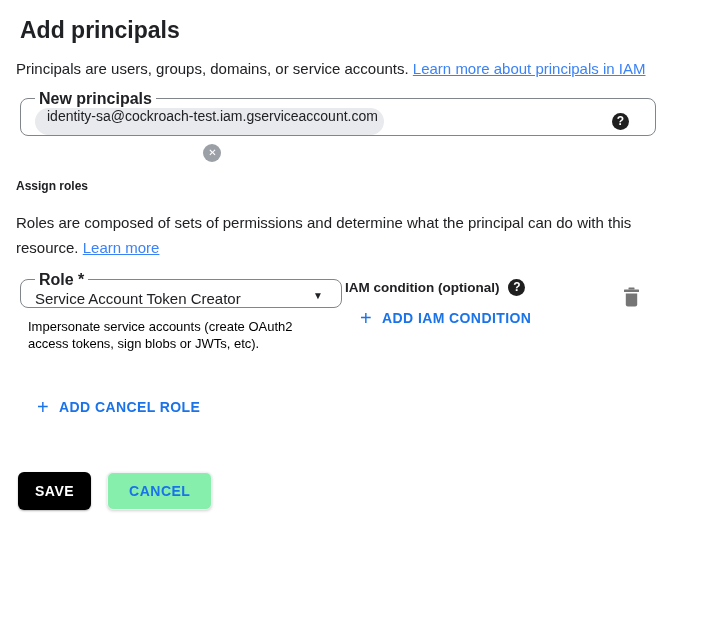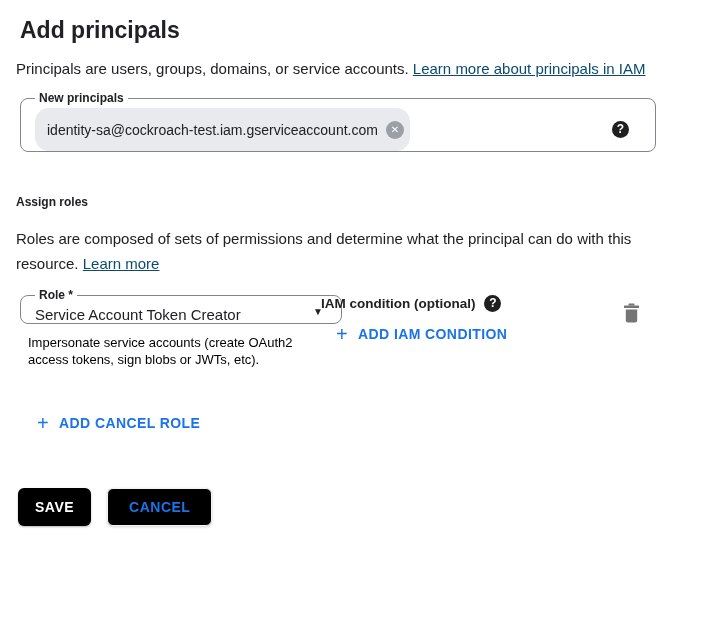--- a/index.html
+++ b/index.html
@@ -14,38 +14,38 @@
   .container { padding: 14px 16px 0 16px; }
 
   .page-title {
     font-size: 23px; font-weight: 700; line-height: 24px;
     margin: 4px 0 14px 4px;
   }
   .intro, .roles-desc {
     font-size: 15px; line-height: 25px;
     margin: 0 0 10px 0; max-width: 660px;
   }
-  .link { color: #0c4a6e; text-decoration: underline; cursor: pointer; }
+  .link { color: #3b82f6; text-decoration: underline; cursor: pointer; }
 
   fieldset.outlined {
     border: 1px solid #80868b; border-radius: 8px;
     margin: 0 0 0 4px; padding: 0 12px;
   }
   fieldset.outlined legend {
-    font-size: 12px; font-weight: 600; color: #202124;
+    font-size: 16px; font-weight: 600; color: #202124;
     padding: 0 4px; margin-left: 2px; line-height: 15px;
   }
   .principals-field { width: 636px; padding-bottom: 27px; }
 
   .chip-row { display: flex; align-items: center; justify-content: space-between; padding: 2px 2px 0 2px; }
   .chip {
-    display: inline-flex; align-items: center; gap: 8px;
+    display: inline-flex; align-items: center; gap: 20px;
     background: #e8eaed; border-radius: 14px;
-    height: 43px; padding: 0 6px 0 12px;
-    font-size: 14px; color: #202124; max-width: 560px;
+    height: 27px; padding: 0 6px 0 12px;
+    font-size: 14px; color: #202124; max-width: 560px; flex-direction: column;
   }
   .chip-close {
     width: 18px; height: 18px; border-radius: 50%;
     background: #9aa0a6; color: #ffffff;
     font-size: 10px; line-height: 18px; text-align: center;
     cursor: pointer; flex: 0 0 auto;
   }
   .help-icon {
     width: 17px; height: 17px; border-radius: 50%;
     background: #1f1f1f; color: #ffffff;
@@ -65,21 +65,21 @@
   .role-value-row {
     display: flex; justify-content: space-between;
     padding: 3px 4px 0 2px; font-size: 15px;
   }
   .dropdown-arrow { font-size: 10px; color: #202124; margin-right: 2px; cursor: pointer; }
   .role-helper {
     font-size: 13px; line-height: 17px; color: #000000;
     margin: 10px 0 0 12px; width: 282px;
   }
 
-  .iam-col { margin-left: 8px; }
+  .iam-col { margin-left: 32px; }
   .iam-label-row {
     display: flex; align-items: center; gap: 9px;
     font-size: 13.5px; font-weight: 700; margin-top: 7px;
   }
   .text-btn {
     display: flex; align-items: center; gap: 10px;
     color: #1a73e8; font-size: 14px; font-weight: 700;
     letter-spacing: 0.4px; cursor: pointer; user-select: none;
   }
   .add-iam-btn { margin: 13px 0 0 15px; }
@@ -94,21 +94,21 @@
   .btn {
     font-family: "Liberation Sans", sans-serif;
     font-size: 14px; font-weight: 700; letter-spacing: 0.5px;
     border-radius: 6px; height: 38px; cursor: pointer;
   }
   .save-btn {
     background: #000000; color: #ffffff; border: none;
     padding: 0 17px; box-shadow: 0 1px 2px rgba(0,0,0,0.3);
   }
   .cancel-btn {
-    background: #000000; color: #1a73e8;
+    background: #86efac; color: #1a73e8;
     border: 1px solid #f1f3f4; padding: 0 21px;
     box-shadow: 0 1px 3px rgba(0,0,0,0.18);
   }
 </style>
 </head>
 <body>
 
 <div class="container">
 
   <h1 class="page-title">Add principals</h1>

